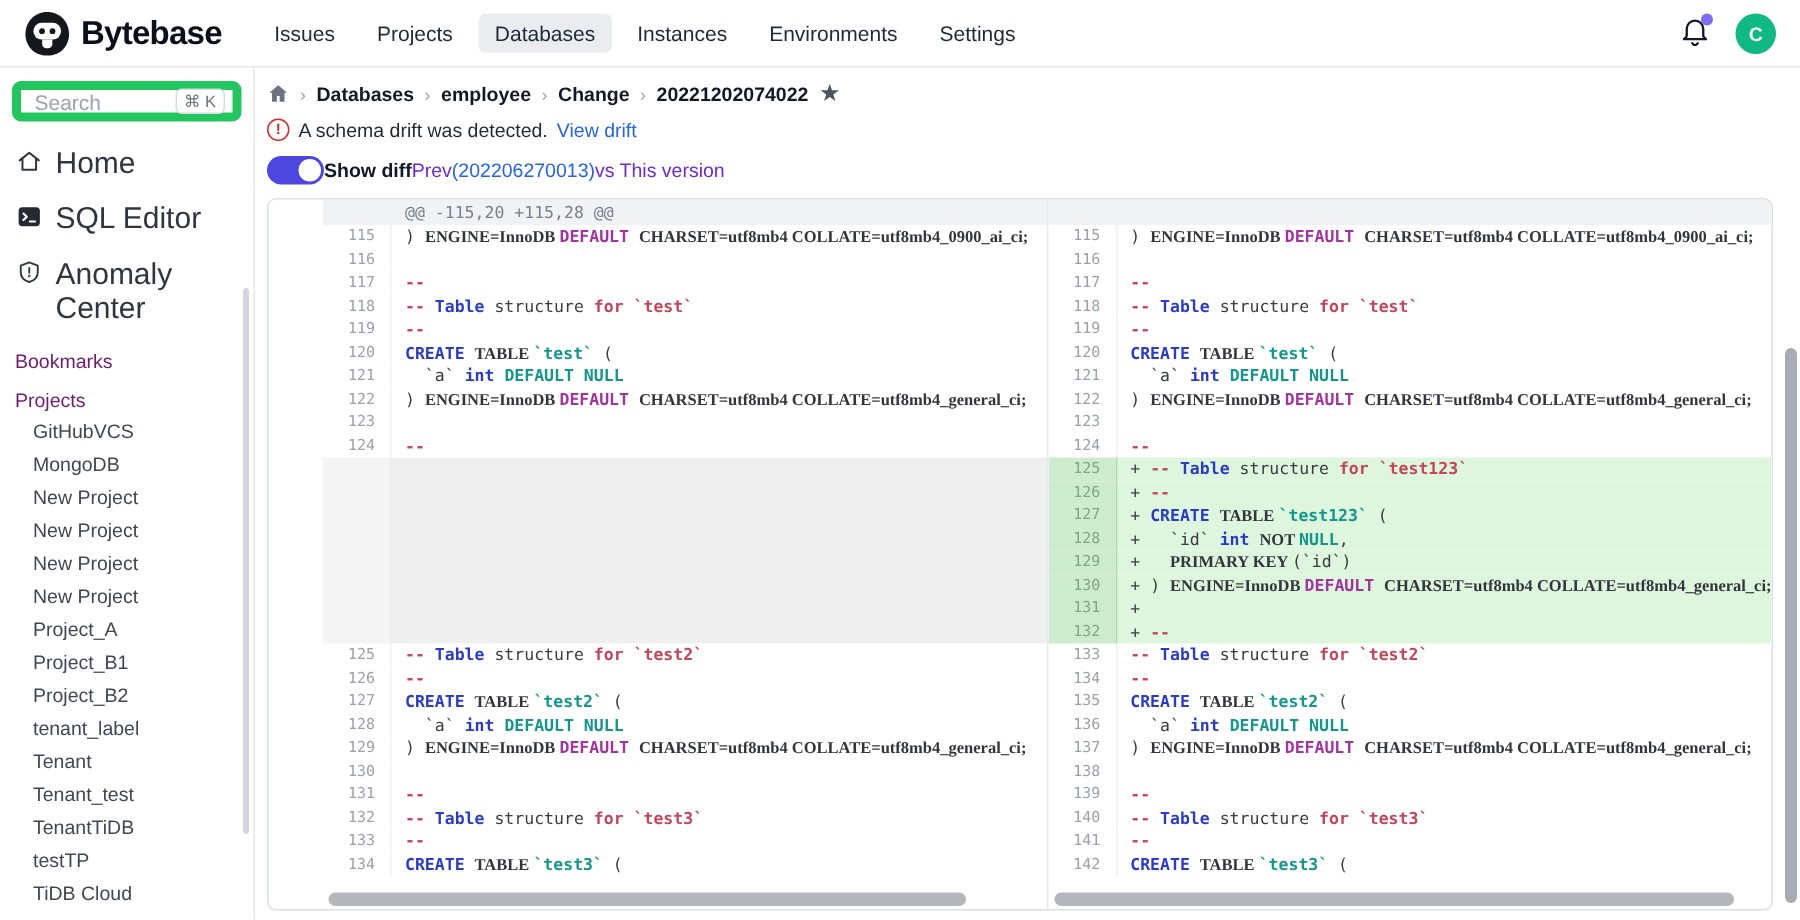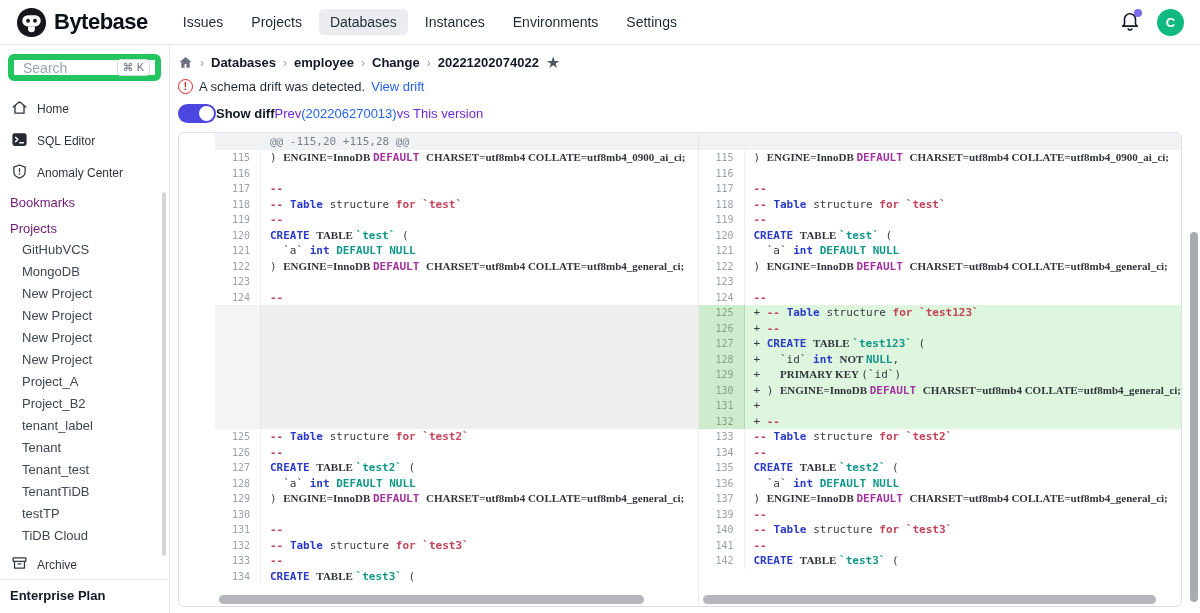--- a/index.html
+++ b/index.html
@@ -24,21 +24,21 @@
   .shell { display:flex; height:568px; }
 
   
   .sidebar { width:170px; flex:none; border-right:1px solid #e5e7eb; position:relative;
     display:flex; flex-direction:column; padding-top:9px; background:#fff; }
   .search-box { margin:0 8px 10px 8px; height:27px; border:6px solid #22c55e; border-radius:6px;
     display:flex; align-items:center; padding:0 5px 0 9px; cursor:text; }
   .search-ph { color:#9ca3af; font-size:14px; flex:1; }
   .kbd { border:1px solid #d7dade; border-radius:4px; font-size:11px; color:#6b7280;
     padding:1px 5px; background:#fff; white-space:nowrap; }
-  .sb-item { display:flex; align-items:flex-end; gap:9px; padding:6px 10px; font-size:12px;
+  .sb-item { display:flex; align-items:flex-start; gap:9px; padding:6px 10px; font-size:20px;
     color:#30363f; cursor:pointer; margin:1px 0; }
   .sb-item .ic { width:18px; height:18px; flex:none; display:flex; align-items:center; justify-content:center; }
   .sb-section { font-size:13px; color:#701a75; padding:8px 10px 3px 10px; }
   .sb-proj { font-size:13px; color:#3f4754; padding:4px 10px 4px 22px; cursor:pointer; line-height:14px; }
   .sb-spacer { flex:1; }
   .sb-footer { border-top:1px solid #e5e7eb; padding:8px 10px 10px 10px; font-size:13px;
     font-weight:700; color:#111827; }
   .sb-scrollbar { position:absolute; right:3px; top:147px; width:4px; height:364px;
     border-radius:2px; background:#d3d6da; }
 
@@ -168,20 +168,21 @@
     </div>
     <div class="sb-section">Bookmarks</div>
     <div class="sb-section">Projects</div>
     <div class="sb-proj">GitHubVCS</div>
     <div class="sb-proj">MongoDB</div>
     <div class="sb-proj">New Project</div>
     <div class="sb-proj">New Project</div>
     <div class="sb-proj">New Project</div>
     <div class="sb-proj">New Project</div>
     <div class="sb-proj">Project_A</div>
+    <div class="sb-proj">Project_B1</div>
     <div class="sb-proj">Project_B2</div>
     <div class="sb-proj">tenant_label</div>
     <div class="sb-proj">Tenant</div>
     <div class="sb-proj">Tenant_test</div>
     <div class="sb-proj">TenantTiDB</div>
     <div class="sb-proj">testTP</div>
     <div class="sb-proj">TiDB Cloud</div>
     <div class="sb-spacer"></div>
     <div class="sb-item">
       <span class="ic">
@@ -419,20 +420,24 @@
             </div>
             <div class="drow r-code">
               <div class="gut">136</div>
               <div class="code"><span class="s-p">  `a` </span><span class="s-k">int </span><span class="s-t">DEFAULT </span><span class="s-t">NULL</span></div>
             </div>
             <div class="drow r-code">
               <div class="gut">137</div>
               <div class="code"><span class="s-p">) </span><span class="s-b">ENGINE=InnoDB </span><span class="s-m">DEFAULT </span><span class="s-b">CHARSET=utf8mb4 </span><span class="s-b">COLLATE=utf8mb4_general_ci;</span></div>
             </div>
             <div class="drow r-code">
+              <div class="gut">138</div>
+              <div class="code"></div>
+            </div>
+            <div class="drow r-code">
               <div class="gut">139</div>
               <div class="code"><span class="s-r">--</span></div>
             </div>
             <div class="drow r-code">
               <div class="gut">140</div>
               <div class="code"><span class="s-r">-- </span><span class="s-k">Table </span><span class="s-p">structure </span><span class="s-r">for </span><span class="s-r">`test3`</span></div>
             </div>
             <div class="drow r-code">
               <div class="gut">141</div>
               <div class="code"><span class="s-r">--</span></div>

